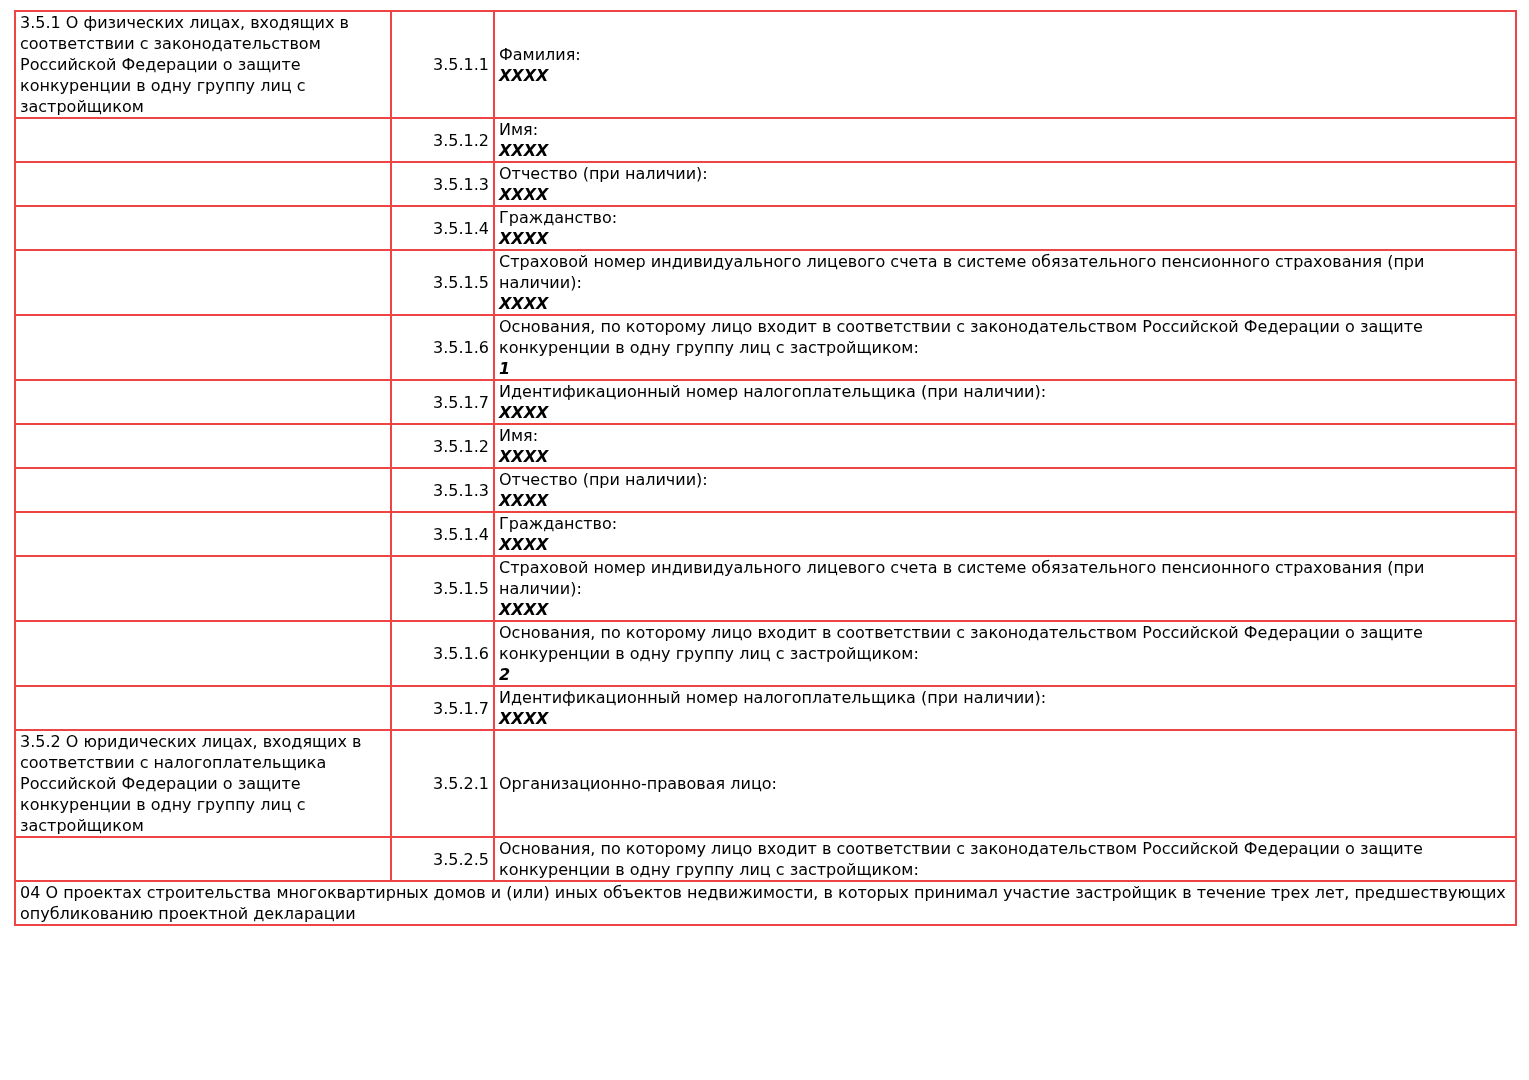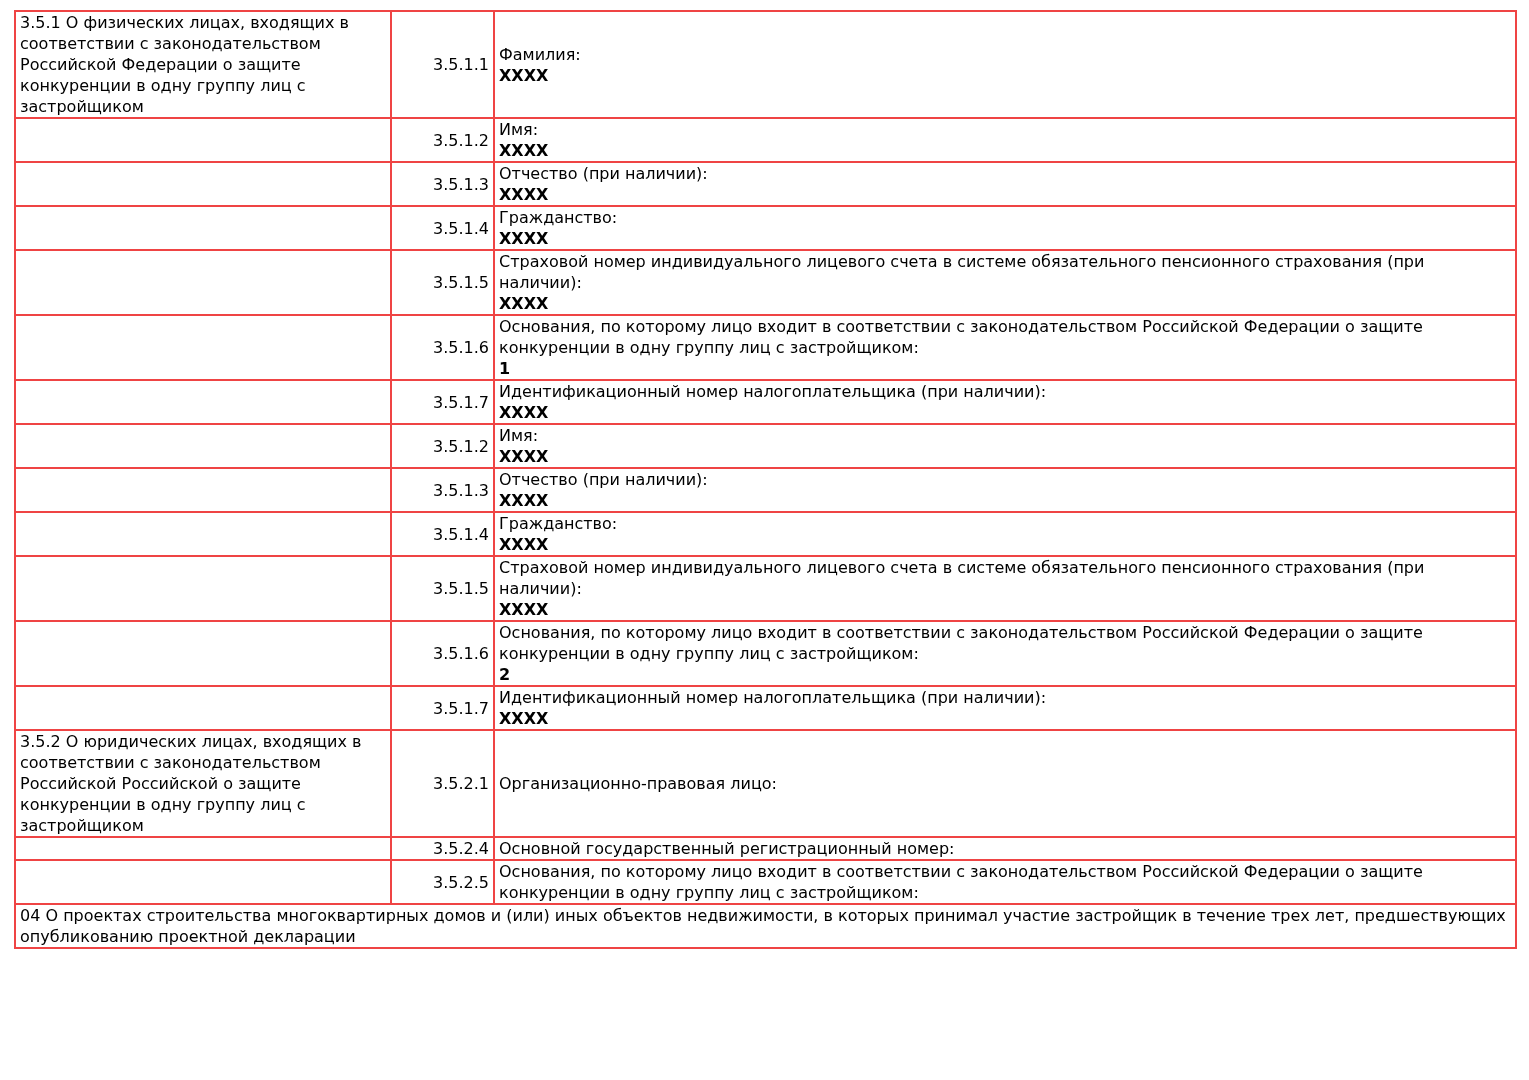--- a/index.html
+++ b/index.html
@@ -36,20 +36,21 @@
   }
   td.c2 {
     vertical-align: middle;
     text-align: right;
   }
   td.c3 {
     vertical-align: middle;
   }
   .field-value {
     font-weight: bold;
+    font-style: italic;
   }
   tr.footer-row td {
     vertical-align: top;
   }
 </style>
 </head>
 <body>
 
 <table class="decl-table">
   <colgroup>
@@ -210,39 +211,27 @@
     <td class="c2">
       <div class="code-text">3.5.1.7</div>
     </td>
     <td class="c3">
       <div class="field-label">Идентификационный номер налогоплательщика (при наличии):</div>
       <div class="field-value">XXXX</div>
     </td>
   </tr>
       <tr>
     <td class="c1">
-      <div class="section-text">3.5.2 О юридических лицах, входящих в соответствии с законодательством Российской Российской о защите конкуренции в одну группу лиц с застройщиком</div>
+      <div class="section-text">3.5.2 О юридических лицах, входящих в соответствии с налогоплательщика Российской Федерации о защите конкуренции в одну группу лиц с застройщиком</div>
     </td>
     <td class="c2">
       <div class="code-text">3.5.2.1</div>
     </td>
     <td class="c3">
       <div class="field-label">Организационно-правовая лицо:</div>
-
-    </td>
-  </tr>
-      <tr>
-    <td class="c1">
-      <div class="section-text"></div>
-    </td>
-    <td class="c2">
-      <div class="code-text">3.5.2.4</div>
-    </td>
-    <td class="c3">
-      <div class="field-label">Основной государственный регистрационный номер:</div>
 
     </td>
   </tr>
       <tr>
     <td class="c1">
       <div class="section-text"></div>
     </td>
     <td class="c2">
       <div class="code-text">3.5.2.5</div>
     </td>

